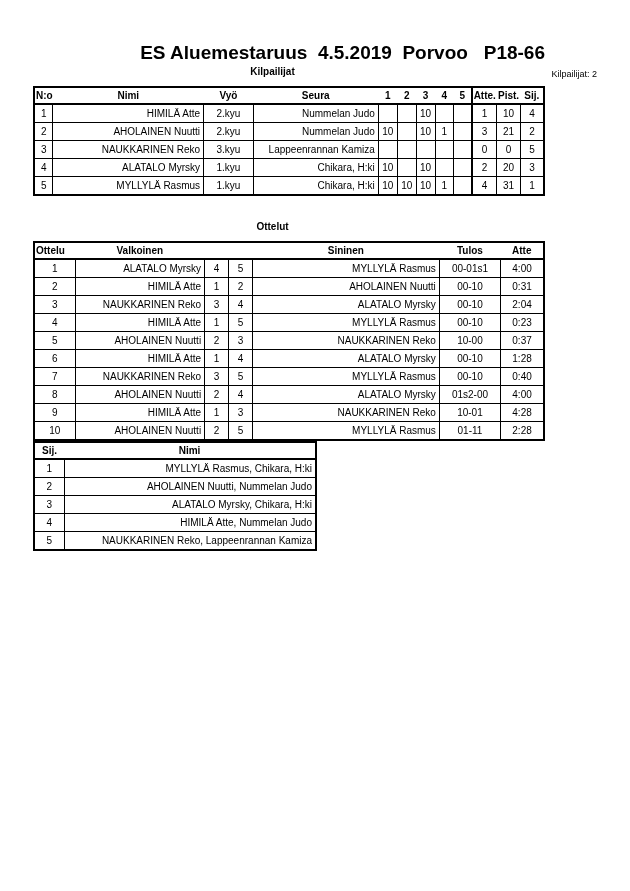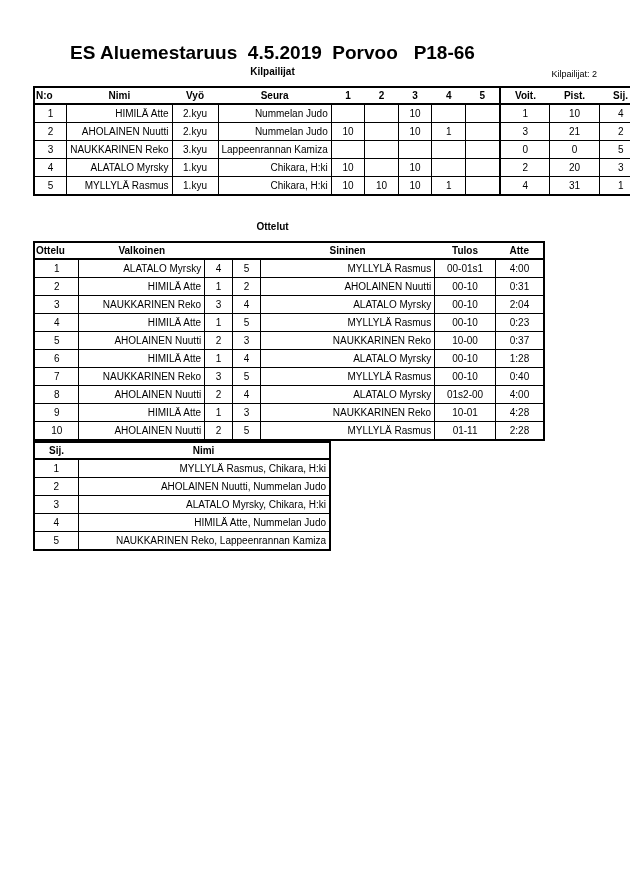--- a/index.html
+++ b/index.html
@@ -7,41 +7,41 @@
     width: 630px; height: 891px;
     background: #ffffff; color: #000000;
     font-family: "Liberation Sans", sans-serif;
     -webkit-font-smoothing: none;
   }
   .page { position: relative; width: 630px; height: 891px; overflow: hidden; }
   .content { padding-top: 42px; width: 545px; }
 
   .main-title {
     margin: 0; font-size: 19px; font-weight: bold;
-    text-align: center; white-space: pre; letter-spacing: 0px;
+    text-align: right; white-space: pre; letter-spacing: 0px;
   }
   .sec-title {
     margin: 2px 0 9px 0; font-size: 10px; font-weight: bold; text-align: center;
   }
   .sec-title.matches { margin-top: 25px; margin-bottom: 9px; }
   .sec-title.results { width: 282px; margin-left: 33px; margin-top: 14px; margin-bottom: 7px; }
 
   .count-label {
     position: absolute; top: 69px; left: 450px; width: 147px;
     font-size: 9px; text-align: right;
   }
 
   table {
     border-collapse: collapse; table-layout: fixed;
     margin-left: 33px; border: 2px solid #000;
     font-size: 10px;
   }
   th {
     font-size: 10px; font-weight: bold; height: 15px;
-    padding: 0 14px; border: none; border-bottom: 2px solid #000;
+    padding: 0 0; border: none; border-bottom: 2px solid #000;
     overflow: hidden; white-space: nowrap; text-align: center;
   }
   td {
     height: 17px; padding: 0 3px; border: 1px solid #000;
     overflow: hidden; white-space: nowrap; vertical-align: middle;
   }
   .al { text-align: right; }
   .ac { text-align: center; }
   th.corner { text-align: left; padding-left: 1px; }
   .sep { border-left: 2px solid #000 !important; }
@@ -76,21 +76,21 @@
           <tr>
         <th class="corner">N:o</th>
         <th>Nimi</th>
         <th>Vyö</th>
         <th>Seura</th>
         <th>1</th>
         <th>2</th>
         <th>3</th>
         <th>4</th>
         <th>5</th>
-        <th class="sep">Voit.</th>
+        <th class="sep">Atte.</th>
         <th>Pist.</th>
         <th>Sij.</th>
       </tr>
       <tr>
         <td class="ac">1</td>
         <td class="al">HIMILÄ Atte</td>
         <td class="ac">2.kyu</td>
         <td class="al">Nummelan Judo</td>
         <td class="ac"></td>
         <td class="ac"></td>

